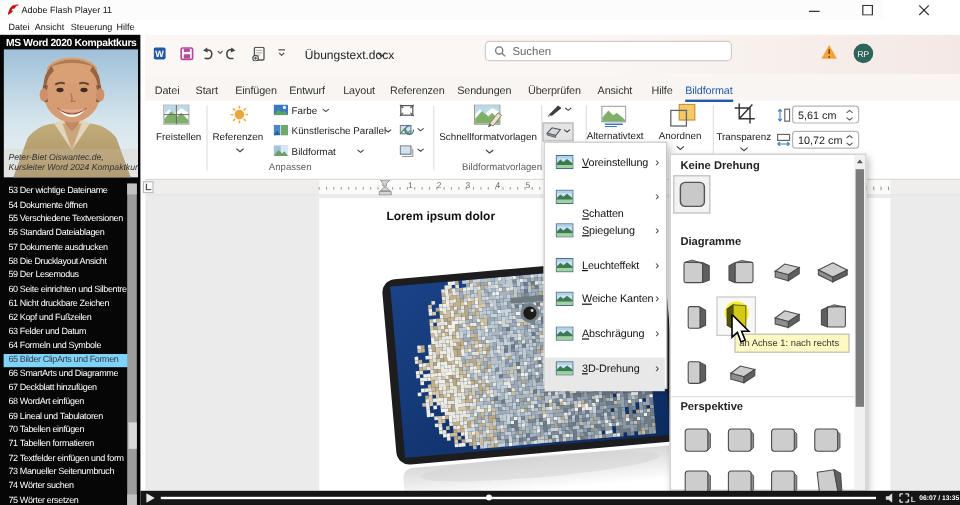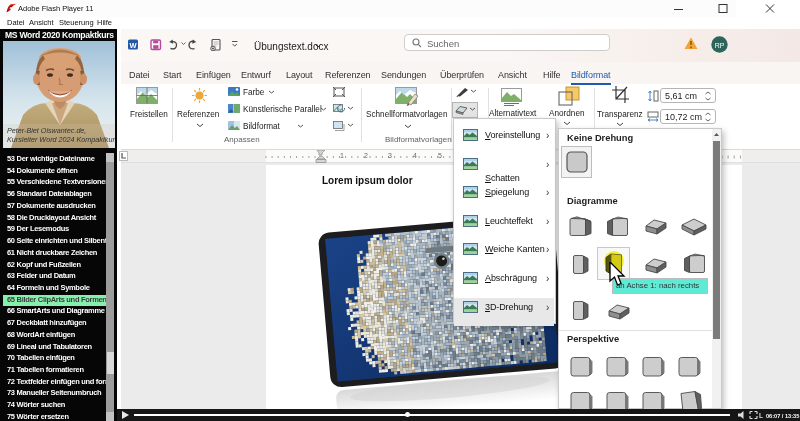--- a/index.html
+++ b/index.html
@@ -4,22 +4,22 @@
 body{width:800px;height:421px;font-family:"Liberation Sans",sans-serif;position:relative;overflow:hidden;background:#fff}
 .abs{position:absolute}
 
 .titlebar{position:absolute;left:0;top:0;width:736px;height:17px;background:#fcfcfc}
 .title{position:absolute;left:18px;top:3.5px;font-size:7.5px;color:#111}
 .menubar{position:absolute;left:0;top:17px;width:800px;height:12px;background:#fff;font-size:7.5px;color:#111}
 .menubar span{position:absolute;top:1px}
 
 .sidebar{position:absolute;left:0;top:29px;width:117px;height:392px;background:#060606}
 .shead{position:absolute;left:2px;top:1px;width:115px;height:12px;color:#fff;font-weight:bold;font-size:8.6px;padding-left:3px;letter-spacing:-0.3px;white-space:nowrap}
-.sli{position:absolute;left:3px;width:104px;height:11.7px;color:#fff;font-weight:bold;font-size:7.5px;white-space:nowrap;overflow:hidden;padding-left:4px;letter-spacing:-0.3px}
-.sli.hl{background:#86efac;color:#3c3c3c}
+.sli{position:absolute;left:3px;width:104px;height:11.7px;color:#fff;font-weight:normal;font-size:7.5px;white-space:nowrap;overflow:hidden;padding-left:4px;letter-spacing:-0.3px}
+.sli.hl{background:#7dd3fc;color:#3c3c3c}
 
 .wtitle{position:absolute;left:117px;top:29px;width:683px;height:33px;background:linear-gradient(90deg,#faf7f5 55%,#f6ede9 85%,#f3e8e6)}
 .tabsrow{position:absolute;left:117px;top:62px;width:683px;height:22px;background:#f9f5f2}
 .tab{position:absolute;top:69.5px;font-size:9px;color:#333;letter-spacing:-0.1px}
 .tab.active{color:#1f5cb0;border-bottom:2.5px solid #1f5cb0;padding-bottom:3px}
 .ribbon{position:absolute;left:117px;top:84px;width:683px;height:66px;background:#fff;border-bottom:1px solid #dadada}
 .rlabel{position:absolute;top:135px;font-size:8px;color:#5f5f5f}
 .rsep{position:absolute;top:88px;width:1px;height:54px;background:#e0e0e0}
 .rtext{position:absolute;font-size:8.2px;color:#222}
 .ruler{position:absolute;left:117px;top:150px;width:683px;height:13px;background:#efeeed;border-bottom:1px solid #e0e0e0}
@@ -30,21 +30,21 @@
 
 .menu{position:absolute;left:453px;top:118px;width:103px;height:206px;background:#fff;border:1px solid #c9c9c9;box-shadow:2px 3px 6px rgba(0,0,0,0.25)}
 .mrow{position:absolute;left:454px;width:100px;height:28px}
 .mrow.mhl{background:#e8e8e8}
 .mtext{position:absolute;left:485px;font-size:9px;color:#111;letter-spacing:-0.1px}
 .mchev{position:absolute;left:546px;font-size:10px;color:#333}
 .submenu{position:absolute;left:558px;top:128px;width:164px;height:281px;background:#fff;border:1px solid #c9c9c9;box-shadow:2px 3px 6px rgba(0,0,0,0.25)}
 .sublbl{position:absolute;font-size:9.3px;font-weight:bold;color:#222}
 .subscroll{position:absolute;left:712px;top:129px;width:9px;height:279px;background:#f1f1f1}
 .subthumb{position:absolute;left:713px;top:141px;width:7px;height:198px;background:#7b7b7b}
-.tooltip{position:absolute;left:612px;top:278px;width:96px;height:15px;background:#5eead4;border:1px solid #bdbdbd;font-size:7.8px;color:#333;padding:2px 0 12px 3px;white-space:nowrap}
+.tooltip{position:absolute;left:612px;top:278px;width:96px;height:15px;background:#fef9c3;border:1px solid #bdbdbd;font-size:7.8px;color:#333;padding:2px 0 12px 3px;white-space:nowrap}
 
 .playerbar{position:absolute;left:117px;top:409px;width:683px;height:12px;background:#161616}
 .ptime{position:absolute;left:766px;top:412.5px;font-size:5.6px;font-weight:bold;color:#fff}
 </style></head><body>
 
 
 <div class="titlebar">
 <svg class="abs" style="left:6px;top:3px" width="10" height="10" viewBox="0 0 10 10">
       <path d="M0.5 9.5 Q1.5 3.5 4.5 1.8 Q6.5 0.6 9.5 1.2 Q7 2.2 5.9 4.2 L4.2 4.2 L3.5 5.8 L5.2 5.8 Q3.8 8.2 0.5 9.5Z" fill="#ba100d"></path>
       <path d="M4.5 1.2 L9.5 0.8 L9 2 Q6.5 1.5 4.5 2.2Z" fill="#e8413c"></path>

